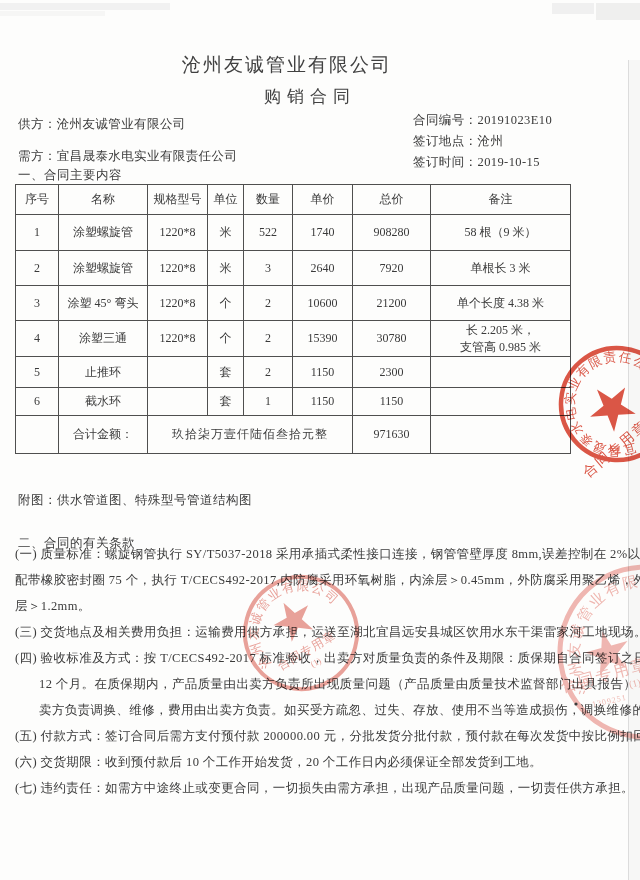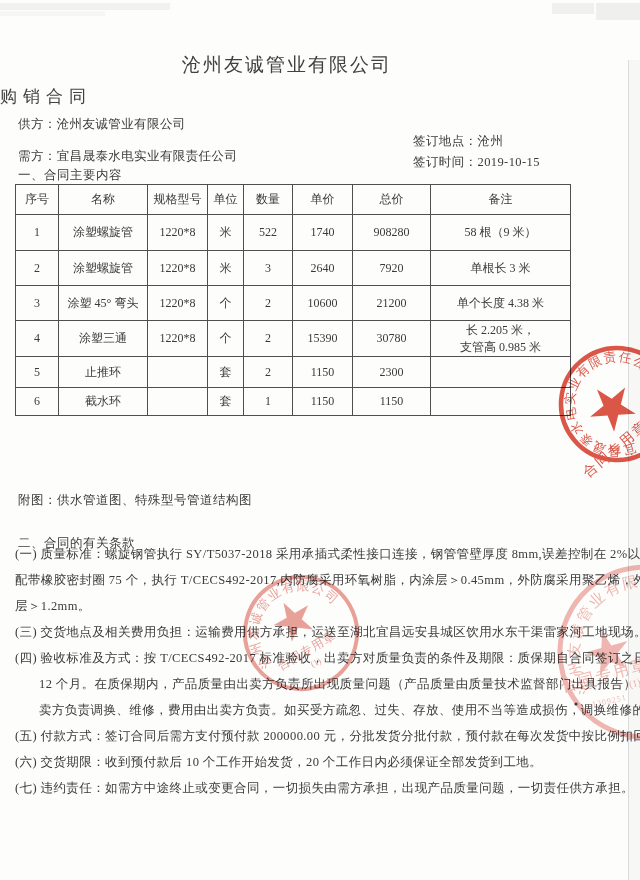--- a/index.html
+++ b/index.html
@@ -2,21 +2,21 @@
 <html><head>
 <meta charset="utf-8">
 <style>
   html,body{margin:0;padding:0;background:#ffffff;}
   #page{
     position:relative;width:640px;height:880px;background:#fdfdfc;overflow:hidden;
     font-family:"Liberation Serif","DejaVu Serif",serif;color:#3a3a3a;
   }
   .abs{position:absolute;}
   .doc-title{left:0;top:52px;width:574px;text-align:center;font-size:19px;letter-spacing:2px;color:#414141;}
-  .doc-subtitle{left:0;top:85px;width:596px;font-size:17px;letter-spacing:6px;color:#414141;}
+  .doc-subtitle{left:12px;top:85px;width:596px;text-align:center;font-size:17px;letter-spacing:6px;color:#414141;}
   .meta{font-size:12.5px;letter-spacing:0.4px;white-space:nowrap;}
   .sec-title{font-size:12.5px;letter-spacing:0.5px;white-space:nowrap;}
   
   .goods-table{border-collapse:collapse;table-layout:fixed;width:555px;border-radius:7px;}
   .goods-table td,.goods-table th{
     border:1px solid #4f4f4f;font-weight:normal;font-size:12px;text-align:center;
     padding:0 2px;overflow:hidden;color:#3a3a3a;
   }
   .note-box{
     left:15px;top:453px;width:551px;height:30px;border:1px solid #4f4f4f;
@@ -41,20 +41,21 @@
   <div class="abs artifact" style="left:552px;top:3px;width:42px;height:11px;opacity:.6;"></div>
   <div class="abs artifact" style="left:596px;top:3px;width:44px;height:17px;opacity:.7;"></div>
   <div class="abs" style="left:628px;top:60px;width:1px;height:820px;background:#dcdcdc;"></div>
   <div class="abs" style="left:629px;top:60px;width:11px;height:820px;background:#f7f7f6;"></div>
 
   <div class="abs doc-title">沧州友诚管业有限公司</div>
   <div class="abs doc-subtitle">购销合同</div>
 
   <div class="abs meta" style="left:18px;top:116px;">供方：沧州友诚管业有限公司</div>
   <div class="abs meta" style="left:18px;top:148px;">需方：宜昌晟泰水电实业有限责任公司</div>
+  <div class="abs meta" style="left:413px;top:112px;">合同编号：20191023E10</div>
   <div class="abs meta" style="left:413px;top:133px;">签订地点：沧州</div>
   <div class="abs meta" style="left:413px;top:154px;">签订时间：2019-10-15</div>
   <div class="abs sec-title" style="left:18px;top:167px;">一、合同主要内容</div>
 
   <table class="goods-table abs" style="left:15px;top:184px;">
     <colgroup>
       <col style="width:43px">
         <col style="width:89px">
         <col style="width:60px">
         <col style="width:36px">
@@ -130,20 +131,27 @@
     <tr style="height:28px;">
       <td>6</td>
       <td>截水环</td>
       <td></td>
       <td>套</td>
       <td>1</td>
       <td>1150</td>
       <td>1150</td>
       <td></td>
     </tr>
+    <tr style="height:38px;">
+      <td></td>
+      <td>合计金额：</td>
+      <td colspan="4" style="letter-spacing:1px;">玖拾柒万壹仟陆佰叁拾元整</td>
+      <td>971630</td>
+      <td></td>
+    </tr>
   </tbody>
     </table>
 
 
   <div class="abs sec-title" style="left:18px;top:492px;text-align:center;">附图：供水管道图、特殊型号管道结构图</div>
   <div class="abs sec-title" style="left:18px;top:535px;">二、合同的有关条款</div>
 
   <div class="abs clauses">
     <div class="clause-line">(一) 质量标准：螺旋钢管执行 SY/T5037-2018 采用承插式柔性接口连接，钢管管壁厚度 8mm,误差控制在 2%以内，</div>
     <div class="clause-line">配带橡胶密封圈 75 个，执行 T/CECS492-2017,内防腐采用环氧树脂，内涂层＞0.45mm，外防腐采用聚乙烯，外涂</div>

